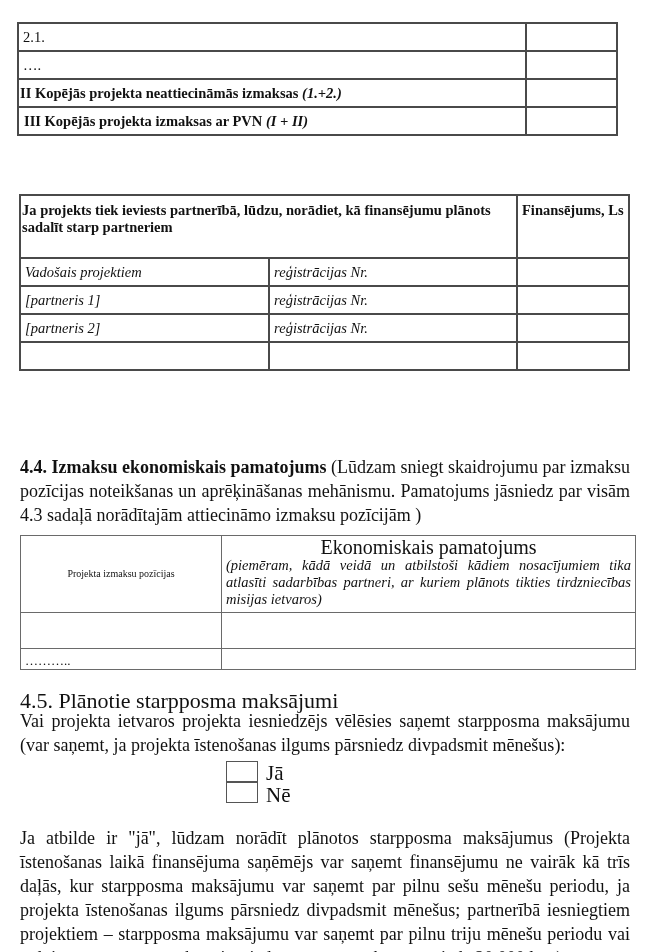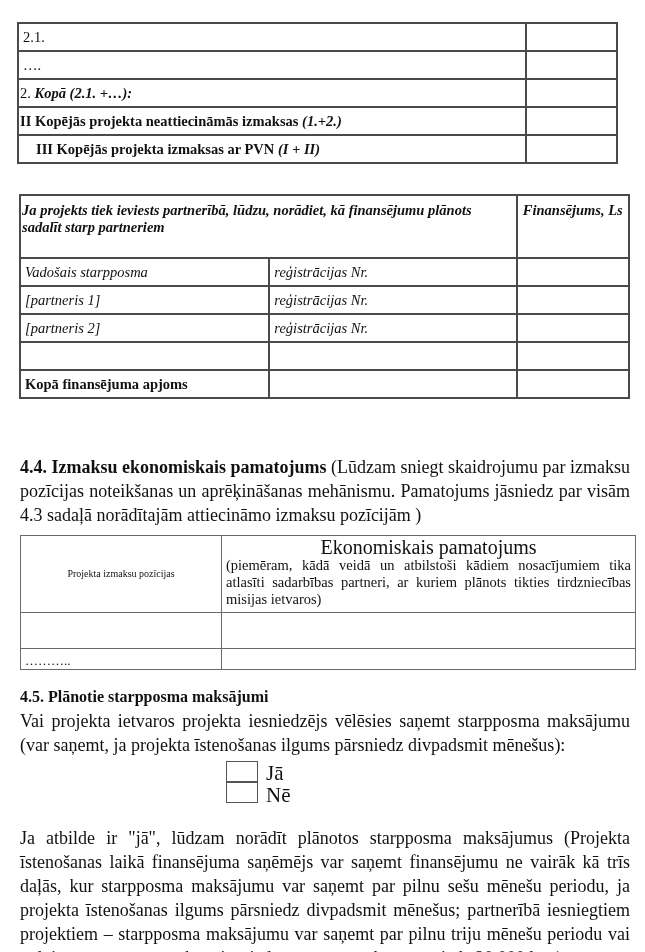--- a/index.html
+++ b/index.html
@@ -18,44 +18,44 @@
   .center { text-align: center; }
 
   
   #t1 { left: 17px; top: 22px; width: 601px; }
   #t1 td { height: 26px; }
   #t1 td.c2 { width: 81px; }
 
   
   #t2 { left: 19px; top: 194px; width: 611px; }
   #t2 td { height: 26px; }
-  #t2 tr.hdr td { height: 55px; vertical-align: top; padding-top: 6px; font-style: italic; }
+  #t2 tr.hdr td { height: 55px; vertical-align: top; padding-top: 6px; }
   #t2 td.c1 { width: 244px; }
   #t2 td.c2 { width: 242px; }
   #t2 td.c3 { width: 103px; }
 
   
   .para {
     position: absolute; left: 20px; width: 610px;
     font-size: 18px; line-height: 24px; text-align: justify;
   }
   #p44 { top: 455px; }
 
   
   #t3 { left: 20px; top: 535px; width: 616px; }
   #t3 td { padding: 0 4px; }
   #t3 tr.hdr td { height: 74px; }
   #t3 td.c1 { width: 160px; font-size: 10px; line-height: 22px; }
   #t3 .eco-title { text-align: center; font-size: 20px; line-height: 19px; }
-  #t3 .eco-desc { text-align: justify; font-size: 14.5px; line-height: 17px; }
+  #t3 .eco-desc { font-style: italic; text-align: justify; font-size: 14.5px; line-height: 17px; }
   #t3 tr.r1 td { height: 35px; }
   #t3 tr.r2 td { height: 20px; vertical-align: bottom; font-size: 13px; }
 
   
-  #h45 { position: absolute; left: 20px; top: 688px; font-size: 16px; font-weight: bold; }
+  #h45 { position: absolute; left: 20px; top: 688px; font-size: 22px; font-weight: normal; }
   #p45 { top: 709px; }
   .cb {
     position: absolute; left: 226px; width: 32px; height: 21px;
     border: 1px solid #555; background: #fff; box-sizing: border-box;
   }
   #cb-ja { top: 761px; }
   #cb-ne { top: 782px; }
   .cb-label { position: absolute; left: 266px; font-size: 21px; }
   #lbl-ja { top: 761px; }
   #lbl-ne { top: 783px; }
@@ -68,62 +68,53 @@
   <tbody>
       <tr>
     <td>2.1.</td>
     <td class="c2"></td>
   </tr>
   <tr>
     <td>….</td>
     <td class="c2"></td>
   </tr>
   <tr>
-    <td style="padding-left:1px"><span>2. </span><span class="i b">Kopā (2.1. +…):</span></td>
-    <td class="c2"></td>
-  </tr>
-  <tr>
     <td class="b" style="padding-left:1px"><span>II Kopējās projekta neattiecināmās izmaksas </span><span class="i">(1.+2.)</span></td>
     <td class="c2"></td>
   </tr>
   <tr>
-    <td class="b" style="padding-left:17px"><span>III Kopējās projekta izmaksas ar PVN </span><span class="i">(I + II)</span></td>
+    <td class="b" style="padding-left:5px"><span>III Kopējās projekta izmaksas ar PVN </span><span class="i">(I + II)</span></td>
     <td class="c2"></td>
   </tr>
 </tbody>
   </table>
 
 <table id="t2" class="t-thick">
   <tbody>
       <tr class="hdr">
     <td colspan="2" class="b" style="padding-left:1px">Ja projekts tiek ieviests partnerībā, lūdzu, norādiet, kā finansējumu plānots sadalīt starp partneriem</td>
     <td class="c3 b center">Finansējums, Ls</td>
   </tr>
   <tr>
-    <td class="c1 i">Vadošais starpposma</td>
+    <td class="c1 i">Vadošais projektiem</td>
     <td class="c2 i">reģistrācijas Nr.</td>
     <td class="c3"></td>
   </tr>
   <tr>
     <td class="c1 i">[partneris 1]</td>
     <td class="c2 i">reģistrācijas Nr.</td>
     <td class="c3"></td>
   </tr>
   <tr>
     <td class="c1 i">[partneris 2]</td>
     <td class="c2 i">reģistrācijas Nr.</td>
     <td class="c3"></td>
   </tr>
   <tr>
     <td class="c1"></td>
-    <td class="c2"></td>
-    <td class="c3"></td>
-  </tr>
-  <tr>
-    <td class="c1 b">Kopā finansējuma apjoms</td>
     <td class="c2"></td>
     <td class="c3"></td>
   </tr>
 </tbody>
   </table>
 
 <div id="p44" class="para"><span class="b">4.4. Izmaksu ekonomiskais pamatojums</span><span> (Lūdzam sniegt skaidrojumu par izmaksu pozīcijas noteikšanas un aprēķināšanas mehānismu. Pamatojums jāsniedz par visām 4.3 sadaļā norādītajām attiecināmo izmaksu pozīcijām )</span></div>
 
 <table id="t3" class="t-thin">
   <tbody>

